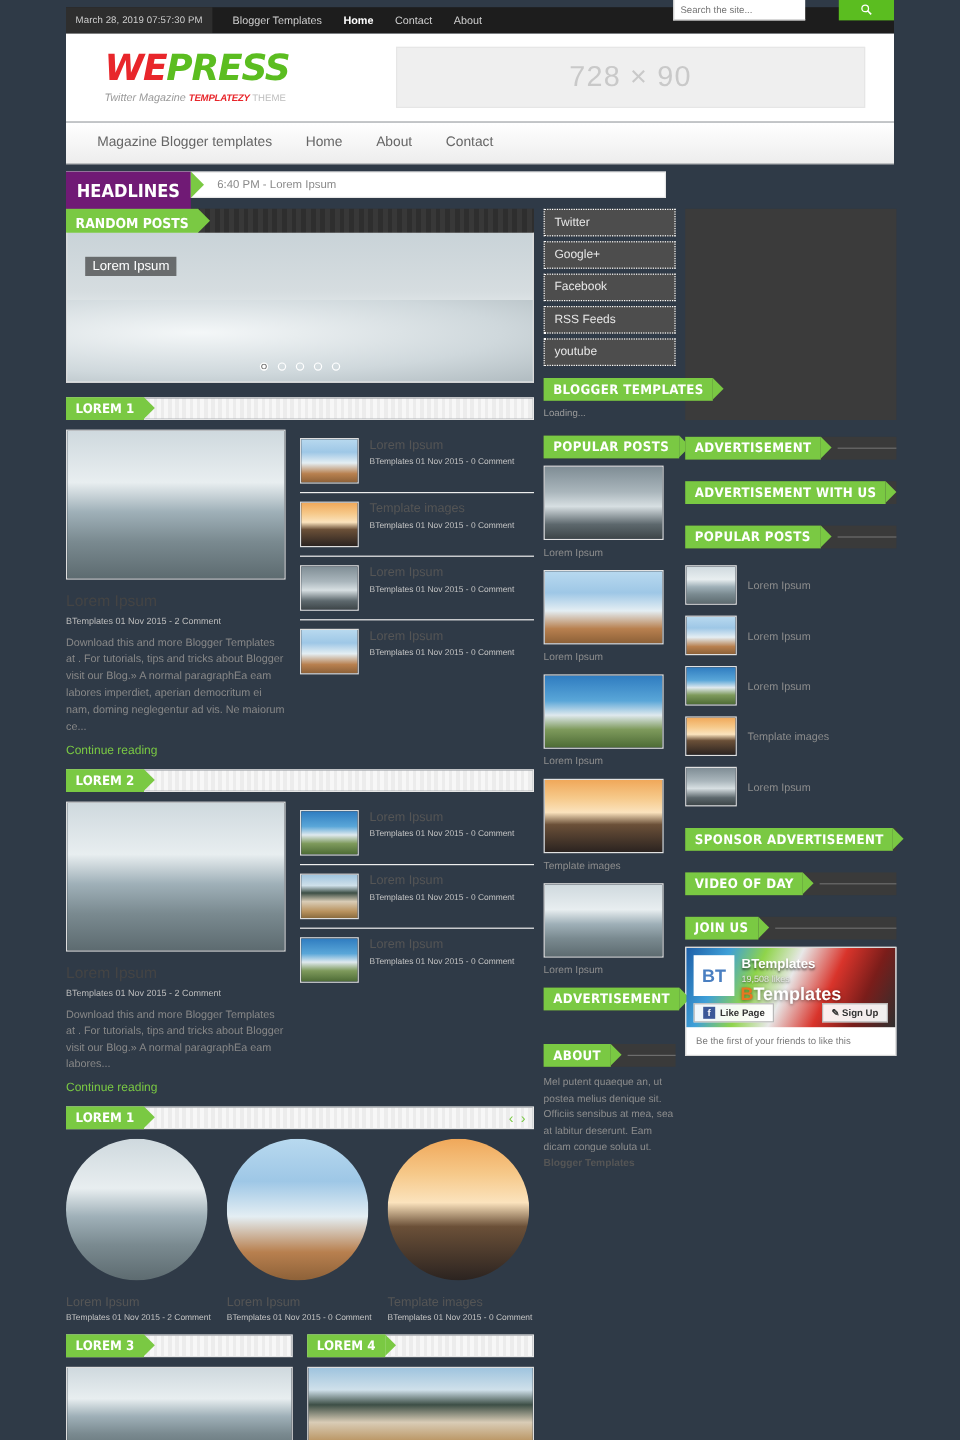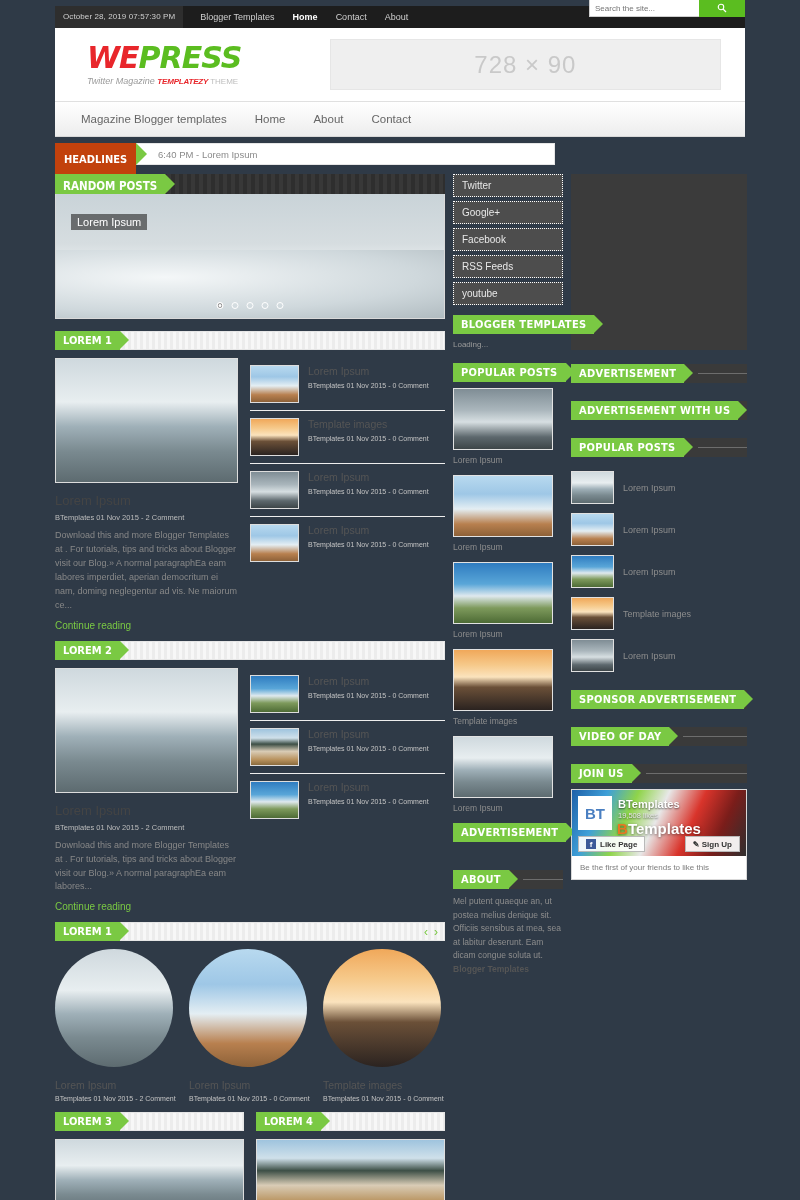--- a/index.html
+++ b/index.html
@@ -21,21 +21,21 @@
     background:#2e2e2e; color:#cfcfcf; font-size:8px;
     height:22px; line-height:22px; padding:0 8px; white-space:nowrap;
     letter-spacing:.1px;
   }
   .topbar-nav{ display:flex; align-items:center; margin-left:8px; }
   .topbar-nav a{
     color:#cfcfcf; font-size:9px; text-decoration:none;
     padding:0 9px; line-height:22px; white-space:nowrap;
   }
   .topbar-nav a.active{ color:#fff; font-weight:bold; }
-  .search-wrap{ margin-left:auto; display:flex; height:36px; }
+  .search-wrap{ margin-left:auto; display:flex; height:36px;gap:28px; }
   .search-input{
     width:110px; height:18px; border:1px solid #cfcfcf; border-right:none;
     background:#fff; font-size:8px; color:#aaa; padding:0 5px; outline:none;
     font-family:"Liberation Sans", sans-serif;
   }
   .search-btn{
     width:46px; height:18px; background:#5bbd20; border:none; cursor:pointer;
     display:flex; align-items:center; justify-content:center;
   }
   .search-btn svg{ width:10px; height:10px; }
@@ -120,21 +120,21 @@
   .stitle .spacer{ flex:1; }
   .stitle .arrows{ display:flex; align-items:center; padding-right:6px; gap:6px;}
   .stitle .arrows span{ color:#7ac943; font-size:12px; line-height:1; cursor:pointer;}
 
   
   .headlines{
     height:22px; background:#fff; border:1px solid #e6e6e6;
     display:flex; align-items:stretch; margin-bottom:9px;
   }
   .headlines .tag{
-    background:#c2410c; color:#fff; font-size:11px; font-weight:bold;
+    background:#701a75; color:#fff; font-size:15px; font-weight:bold;
     font-family:"DejaVu Sans Condensed","Liberation Sans",sans-serif;
     padding:16px 9px; display:flex; align-items:center; position:relative;
     margin:-1px 0 -1px -1px; text-transform:uppercase;
   }
   .headlines .tag:after{
     content:""; position:absolute; right:-11px; top:0;
     border-top:11px solid transparent; border-bottom:11px solid transparent;
     border-left:11px solid #7ac943;
   }
   .headlines .txt{ padding-left:22px; display:flex; align-items:center; font-size:9.5px; color:#8a8a8a;}
@@ -246,21 +246,21 @@
   .mistmount{background:linear-gradient(#cfd9de 0%,#e8eef0 35%,#9fb0b8 55%,#7a8a90 75%,#5d6b70 100%);}
   .geyser{background:linear-gradient(#9fc4de 0%,#cfe0ea 25%,#3d4f46 42%,#d9ccb6 62%,#b8925e 85%,#8a6b3e 100%);}
   .darkice{background:linear-gradient(#7f8d95 0%,#aab6bc 35%,#d7dfe2 55%,#5d686d 80%,#3d4548 100%);}
 </style>
 </head>
 <body>
 
 <div class="page">
 
   <div class="topbar">
-    <div class="topbar-date">October 28, 2019 07:57:30 PM</div>
+    <div class="topbar-date">March 28, 2019 07:57:30 PM</div>
     <div class="topbar-nav">
       <a href="#">Blogger Templates</a>
       <a href="#" class="active">Home</a>
       <a href="#">Contact</a>
       <a href="#">About</a>
     </div>
     <div class="search-wrap">
       <input class="search-input" placeholder="Search the site..." style="">
       <button class="search-btn">
         <svg viewBox="0 0 20 20">

